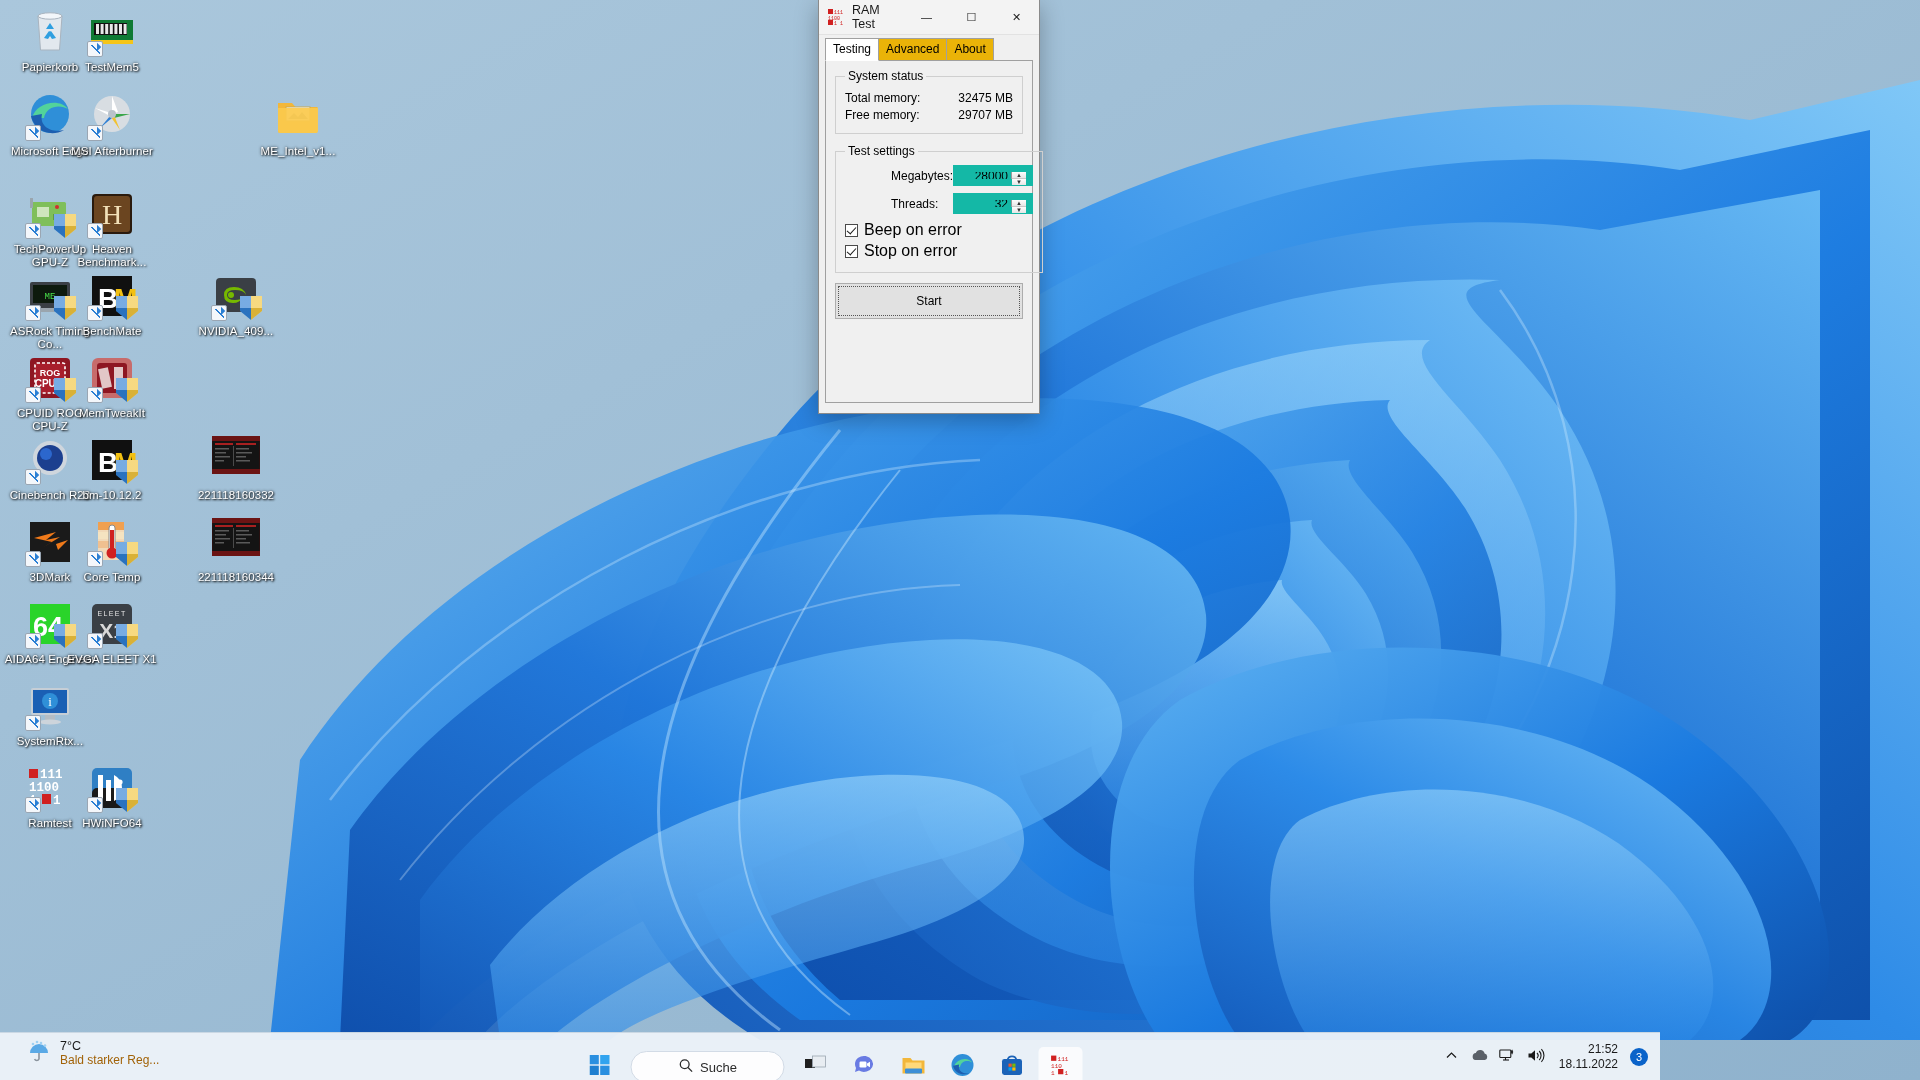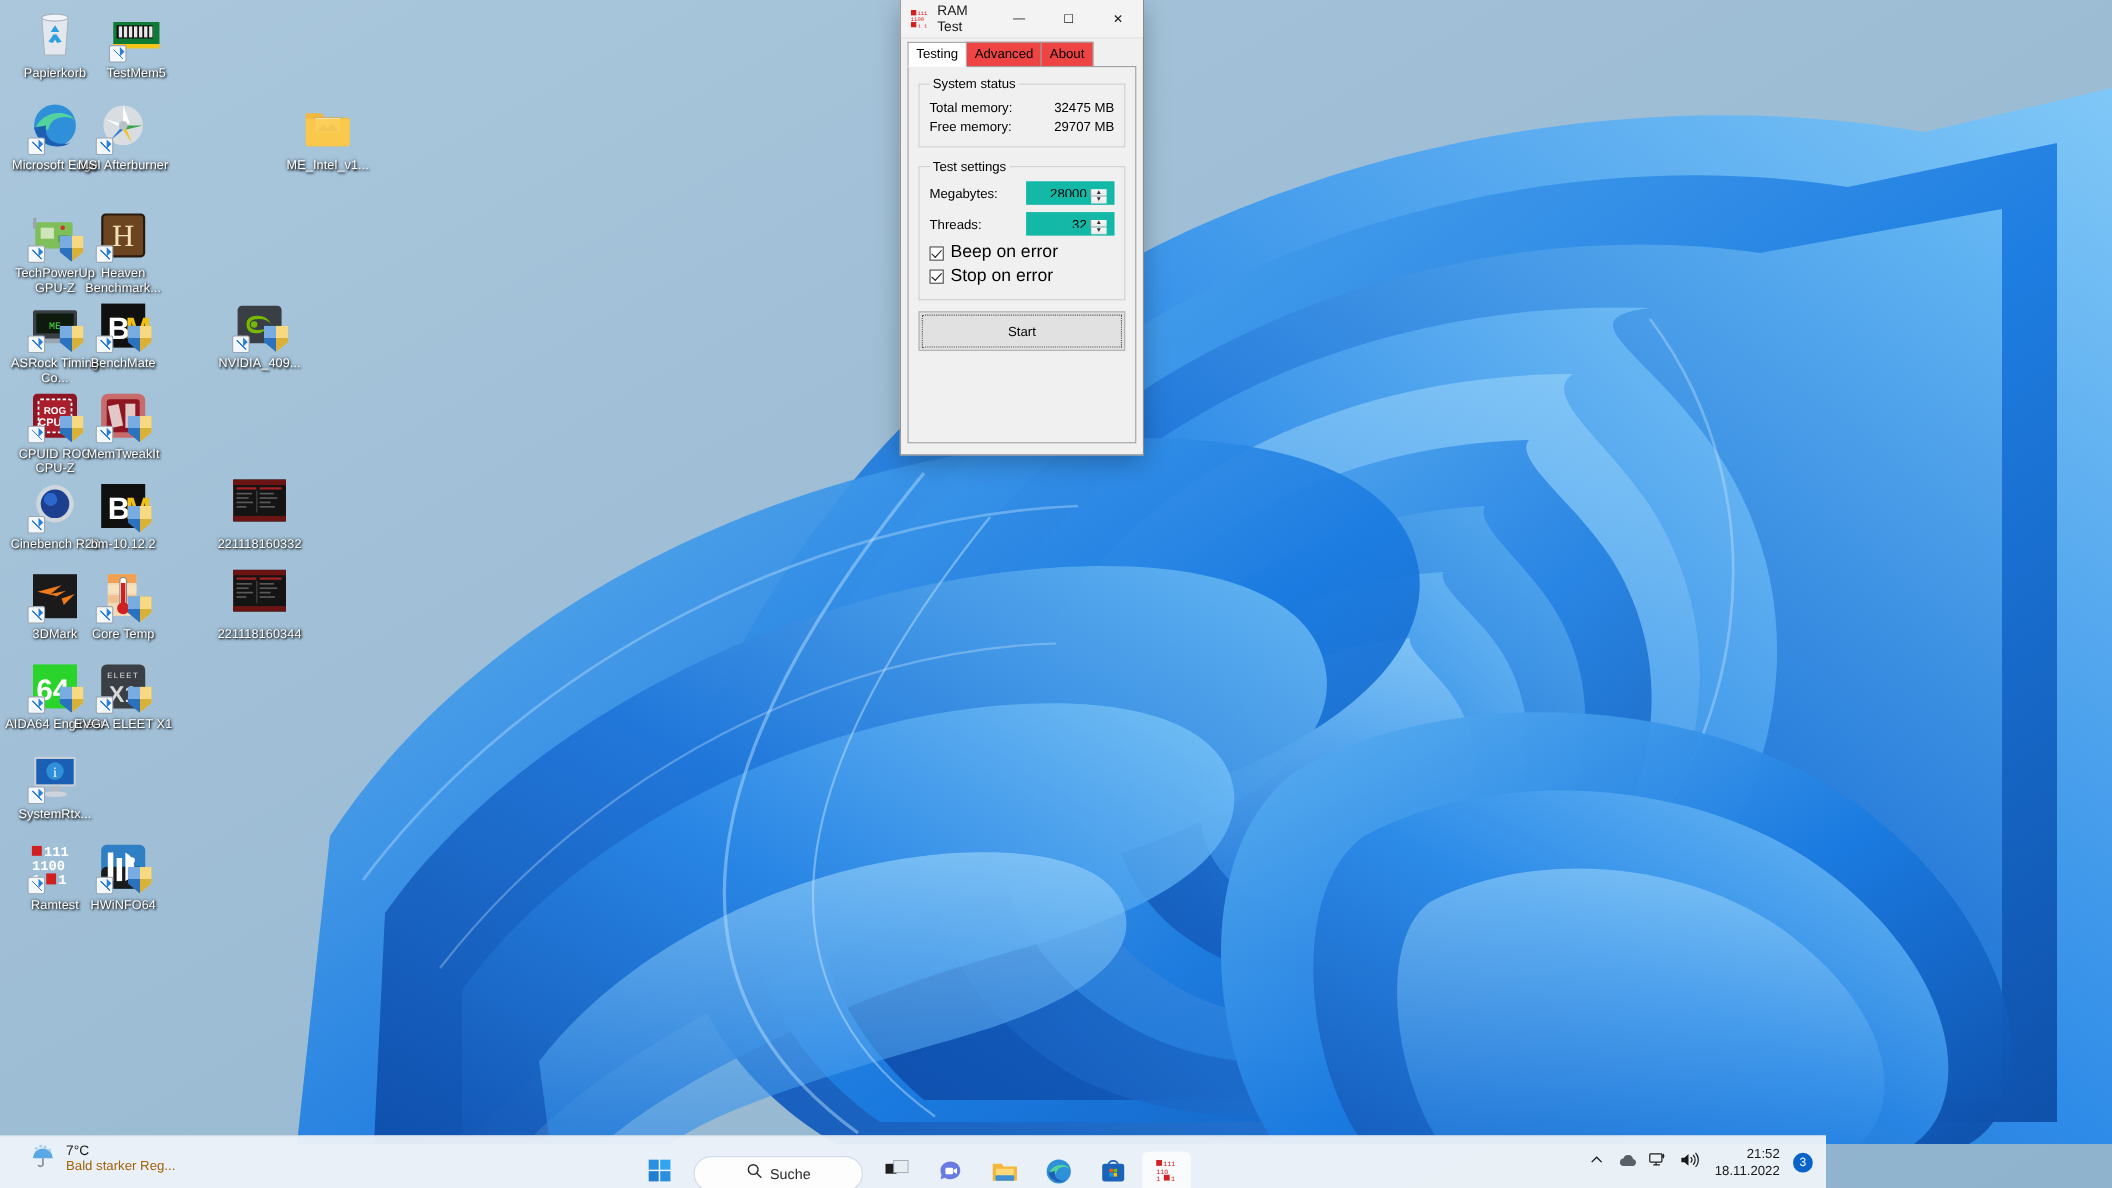--- a/index.html
+++ b/index.html
@@ -131,21 +131,21 @@
     display: flex;
     align-items: flex-end;
     padding: 4px 0 0 6px;
     height: 26px;
     position: relative;
   }
   .tab {
     font-size: 12px;
     padding: 3px 7px 4px 7px;
     border: 1px solid #a0a0a0;
-    background: #ef4444;
+    background: #eab308;
     margin-right: -1px;
     color: #000;
     line-height: 14px;
   }
   .tab.active {
     background: #fff;
     border-bottom-color: #fff;
     position: relative;
     z-index: 3;
   }
@@ -180,20 +180,21 @@
     margin-bottom: 1px;
   }
   .row .lbl { white-space: nowrap; }
   .row .val { white-space: nowrap; text-align: right; }
 
   .spin-row {
     display: flex;
     align-items: center;
     justify-content: space-between;
     margin-bottom: 7px;
+    margin-left: 46px;
   }
   .spin-row .lbl { font-size: 12px; }
   .spinner {
     display: flex;
     width: 80px;
     height: 21px;
     border: 7px solid #14b8a6;
     background: #14b8a6;
   }
   .spinner input {
@@ -416,21 +417,21 @@
       <div class="icon-cell" style="left: 4px; top: 8px;">
         <div class="icon-art"><svg width="48" height="48" viewBox="0 0 48 48">
             <path d="M12 8 h24 l-2.5 34 h-19 Z" fill="#e2e8ee" stroke="#a9b4bf" stroke-width="1"></path>        
             <ellipse cx="24" cy="8" rx="12" ry="3.2" fill="#f2f6fa" stroke="#a9b4bf"></ellipse>        
             <path d="M24 15 l4 6 h-8 Z" fill="#2f9fe0"></path>
             <path d="M18 30 l5 -7 l3 2 l-4 6 Z" fill="#2f9fe0"></path>        
             <path d="M30 30 l-5 -7 l-3 2 l4 6 Z" fill="#2f9fe0"></path>
           </svg></div>
         <div class="icon-label">Papierkorb</div>
       </div>
-      <div class="icon-cell" style="left: 78px; top: 8px;">
+      <div class="icon-cell" style="left: 66px; top: 8px;">
         <div class="icon-art"><svg width="48" height="48" viewBox="0 0 48 48">
             <rect x="3" y="12" width="42" height="20" fill="#0f7a34"></rect>        
             <rect x="6" y="15" width="33" height="12" fill="#111"></rect>        
             <rect x="8" y="16" width="3" height="10" fill="#e8e8e8"></rect>
             <rect x="12.6" y="16" width="3" height="10" fill="#e8e8e8"></rect>
             <rect x="17.2" y="16" width="3" height="10" fill="#e8e8e8"></rect>
             <rect x="21.799999999999997" y="16" width="3" height="10" fill="#e8e8e8"></rect>
             <rect x="26.4" y="16" width="3" height="10" fill="#e8e8e8"></rect>
             <rect x="31" y="16" width="3" height="10" fill="#e8e8e8"></rect>
             <rect x="35.599999999999994" y="16" width="3" height="10" fill="#e8e8e8"></rect>        

